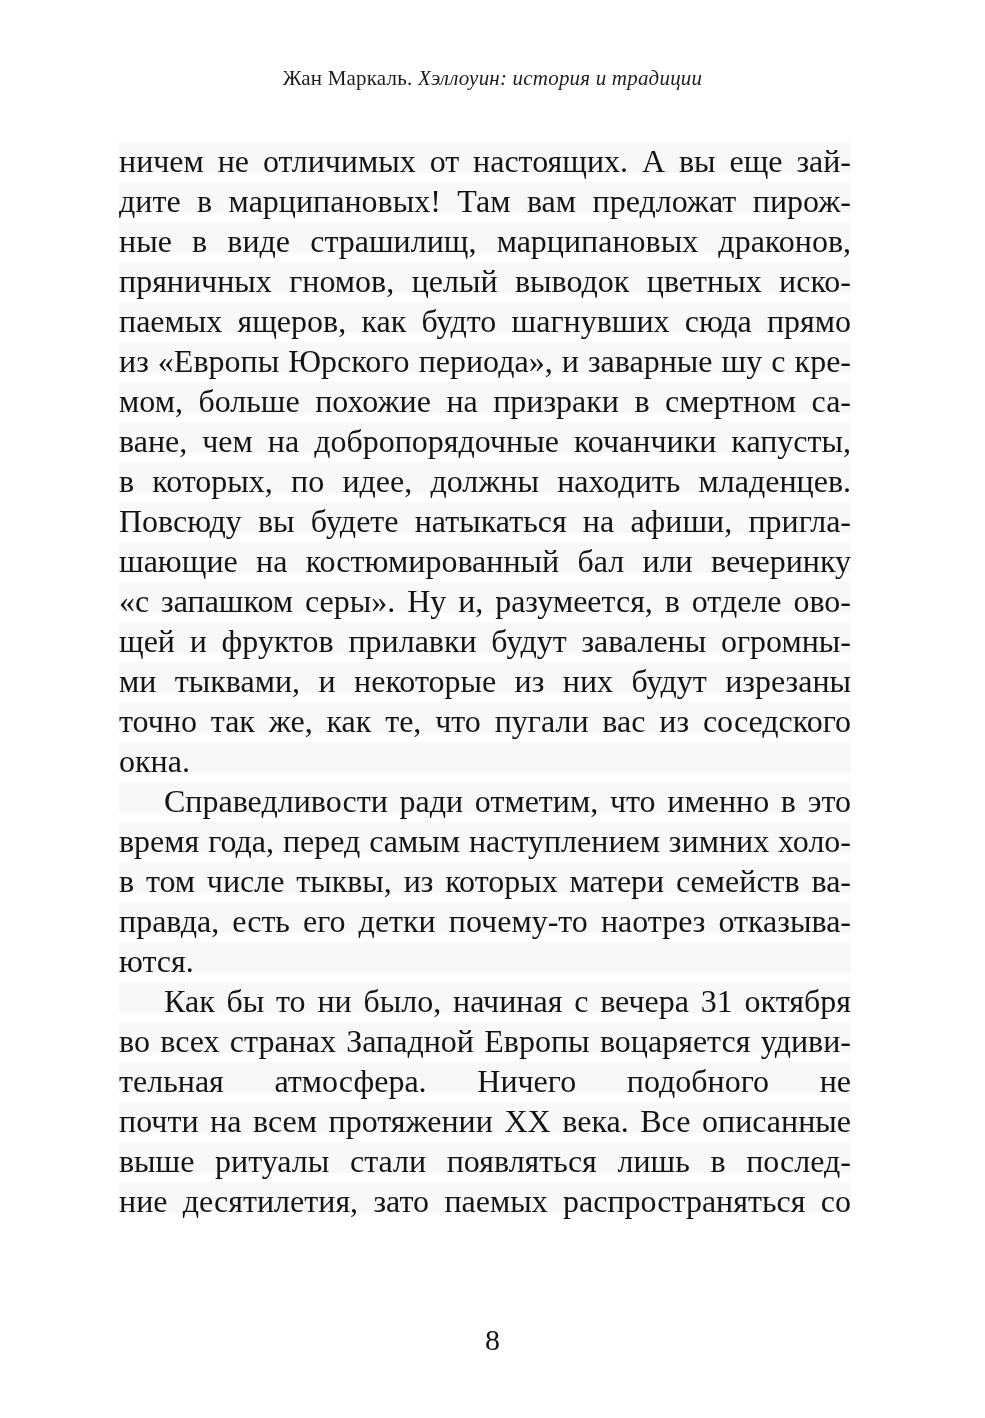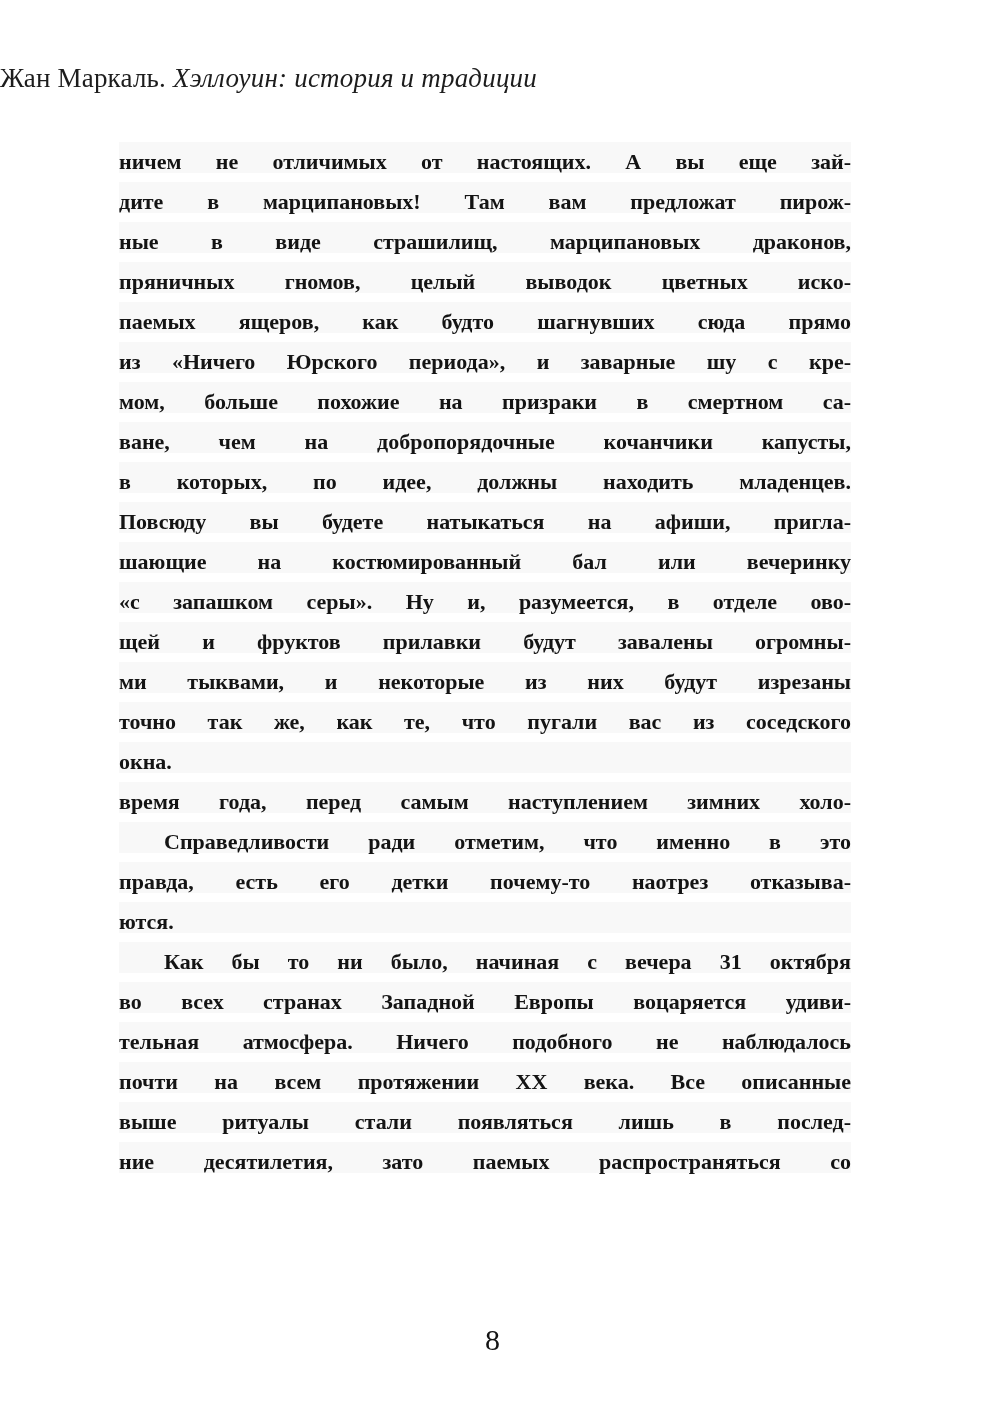--- a/index.html
+++ b/index.html
@@ -9,48 +9,48 @@
     font-family: "Liberation Serif", "DejaVu Serif", serif;
     color: #161616;
     position: relative;
     overflow: hidden;
   }
   .book-page { position: absolute; inset: 0; background: #ffffff; }
 
   .running-header {
     position: absolute;
     top: 62px; left: 0; width: 100%;
-    font-size: 27px;
+    text-align: center;
+    font-size: 21px;
     line-height: 32px;
     color: #1d1d1d;
     letter-spacing: 0.2px;
   }
   .running-header .author { font-style: normal; }
   .running-header .title  { font-style: italic; }
 
   .page-body {
     position: absolute;
     left: 119px; top: 142px; width: 732px;
     
     background: repeating-linear-gradient(
       to bottom,
       rgba(0,0,0,0.028) 0px, rgba(0,0,0,0.028) 31px,
       rgba(0,0,0,0.0) 31px, rgba(0,0,0,0.0) 40px
     );
   }
   .text-line {
     height: 40px;
     line-height: 39px;
-    font-size: 22px;
+    font-size: 32px;
     text-align: justify;
     text-align-last: justify;
     overflow: hidden;
     white-space: normal;
     color: #141414;
-    font-weight: bold;
   }
   .text-line.para-end {
     text-align: right;
     text-align-last: left;
   }
   .text-line.indent { text-indent: 45px; }
 
   .page-number {
     position: absolute;
     top: 1322px; left: 0; width: 100%;
@@ -70,33 +70,34 @@
     <span> </span>
     <span class="title">Хэллоуин: история и традиции</span>
   </div>
 
   <div class="page-body">
       <div class="text-line">ничем не отличимых от настоящих. А вы еще зай-</div>
       <div class="text-line">дите в марципановых! Там вам предложат пирож-</div>
       <div class="text-line">ные в виде страшилищ, марципановых драконов,</div>
       <div class="text-line">пряничных гномов, целый выводок цветных иско-</div>
       <div class="text-line">паемых ящеров, как будто шагнувших сюда прямо</div>
-      <div class="text-line">из «Ничего Юрского периода», и заварные шу с кре-</div>
+      <div class="text-line">из «Европы Юрского периода», и заварные шу с кре-</div>
       <div class="text-line">мом, больше похожие на призраки в смертном са-</div>
       <div class="text-line">ване, чем на добропорядочные кочанчики капусты,</div>
       <div class="text-line">в которых, по идее, должны находить младенцев.</div>
       <div class="text-line">Повсюду вы будете натыкаться на афиши, пригла-</div>
       <div class="text-line">шающие на костюмированный бал или вечеринку</div>
       <div class="text-line">«с запашком серы». Ну и, разумеется, в отделе ово-</div>
       <div class="text-line">щей и фруктов прилавки будут завалены огромны-</div>
       <div class="text-line">ми тыквами, и некоторые из них будут изрезаны</div>
       <div class="text-line">точно так же, как те, что пугали вас из соседского</div>
       <div class="text-line para-end">окна.</div>
+      <div class="text-line indent">Справедливости ради отметим, что именно в это</div>
       <div class="text-line">время года, перед самым наступлением зимних холо-</div>
-      <div class="text-line indent">Справедливости ради отметим, что именно в это</div>
+      <div class="text-line">в том числе тыквы, из которых матери семейств ва-</div>
       <div class="text-line">правда, есть его детки почему-то наотрез отказыва-</div>
       <div class="text-line para-end">ются.</div>
       <div class="text-line indent">Как бы то ни было, начиная с вечера 31 октября</div>
       <div class="text-line">во всех странах Западной Европы воцаряется удиви-</div>
       <div class="text-line">тельная атмосфера. Ничего подобного не наблюдалось</div>
       <div class="text-line">почти на всем протяжении XX века. Все описанные</div>
       <div class="text-line">выше ритуалы стали появляться лишь в послед-</div>
       <div class="text-line">ние десятилетия, зато паемых распространяться со</div>
     </div>
 

